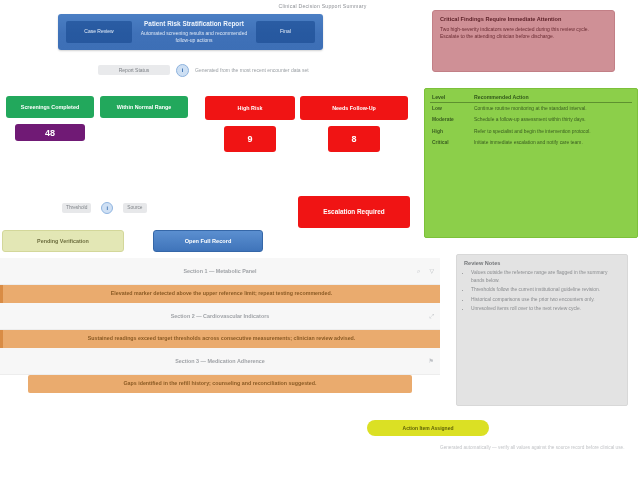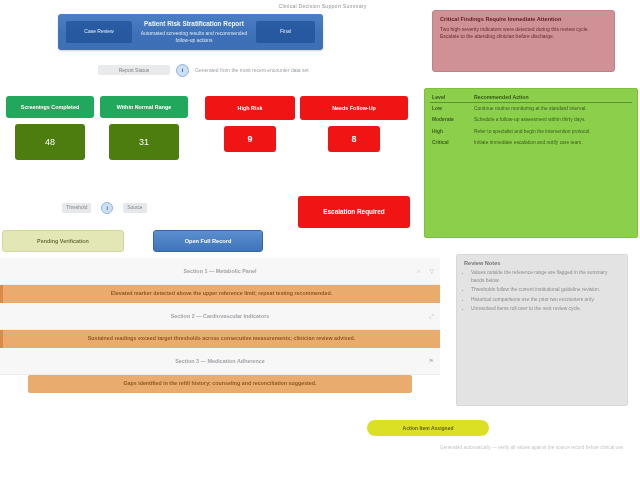--- a/index.html
+++ b/index.html
@@ -81,23 +81,23 @@
   #stat1{left:6px;top:96px;}
   #stat2{left:100px;top:96px;}
   .statgrp .slab{
     height:22px;background:#22a85c;border-radius:3px;
     display:flex;align-items:center;justify-content:center;
     color:#ffffff;font-size:5.4px;font-weight:bold;
     text-align:center;line-height:1.2;padding:0 3px;box-sizing:border-box;
     overflow:hidden;
   }
   .statgrp .sval{
-    margin:6px auto 0;width:70px;height:36px;background:#4d7c0f;border-radius:3px;
-    display:flex;align-items:center;justify-content:center;
-    color:#ffffff;font-size:9px;font-weight:normal;
+    margin:6px auto 0;width:70px;height:17px;background:#701a75;border-radius:3px;
+    display:flex;align-items:center;justify-content:center;
+    color:#ffffff;font-size:9px;font-weight:bold;
   }
 
   
   .riskgrp{position:absolute;}
   #risk1{left:205px;top:96px;width:90px;}
   #risk2{left:300px;top:96px;width:108px;}
   .riskgrp .rlab{
     background:#f01414;border-radius:3px;
     display:flex;align-items:center;justify-content:center;
     color:#ffffff;font-size:5.4px;font-weight:bold;
@@ -251,21 +251,20 @@
   <div class="atitle">Critical Findings Require Immediate Attention</div>
   <div class="abody">Two high-severity indicators were detected during this review cycle. Escalate to the attending clinician before discharge.</div>
 </div>
 
 <div class="statgrp" id="stat1">
   <div class="slab">Screenings Completed</div>
   <div class="sval">48</div>
 </div>
 <div class="statgrp" id="stat2">
   <div class="slab">Within Normal Range</div>
-  <div class="sval">31</div>
 </div>
 
 <div class="riskgrp" id="risk1">
   <div class="rlab">High Risk</div>
   <div class="rval">9</div>
 </div>
 <div class="riskgrp" id="risk2">
   <div class="rlab">Needs Follow-Up</div>
   <div class="rval">8</div>
 </div>

